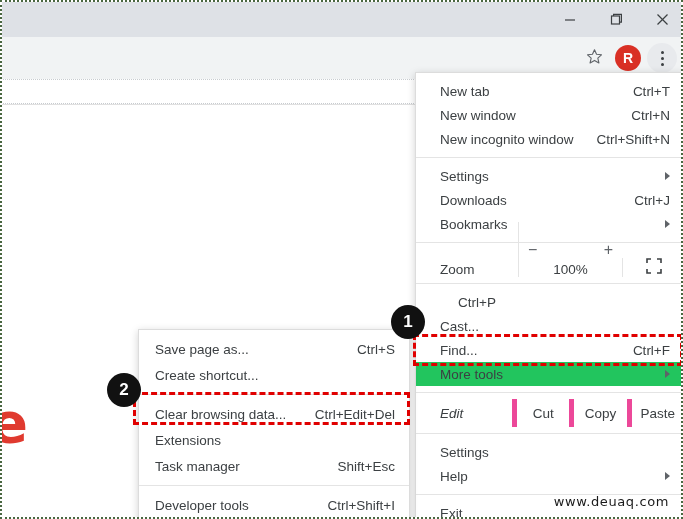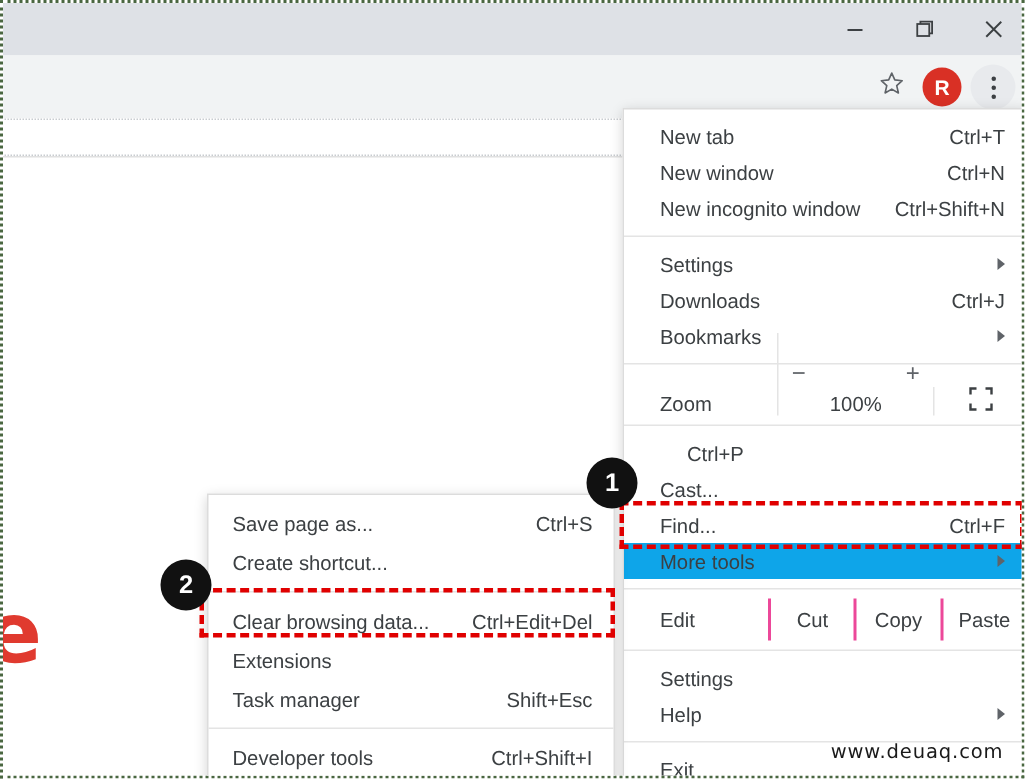--- a/index.html
+++ b/index.html
@@ -89,21 +89,21 @@
     white-space: nowrap;
   }
   .mi .label { flex: 1; }
   .mi .accel { color: #3c4043; margin-left: 18px; }
   .mi .arrow {
     width: 0; height: 0; margin-left: 10px;
     border-top: 4px solid transparent;
     border-bottom: 4px solid transparent;
     border-left: 5px solid #5f6368;
   }
-  .mi.highlighted { background: #0ea5e9; }
+  .mi.highlighted { background: #22c55e; }
   .sep { height: 1px; background: #e4e4e4; margin: 6px 0; }
 
   
   #main-menu {
     left: 413px; top: 70px; width: 270px;
   }
   
   .zoom-row {
     display: flex; align-items: flex-end; height: 28px;
   }
@@ -118,22 +118,22 @@
   .zoom-ctrl .pm { font-size: 16px; color: #5f6368; }
   .zoom-ctrl .pct { font-size: 13.5px; margin-top: 40px; }
   .zoom-full { flex: 0 0 62px; }
 
   
   .edit-row { display: flex; align-items: stretch; height: 28px; }
   .edit-row .ecell {
     display: flex; align-items: center; justify-content: center;
     font-size: 13.5px;
   }
-  .edit-row .ecell + .ecell { border-left: 2px solid #ec4899; }
-  .edit-row .e0 { flex: 0 0 96px; justify-content: flex-start; padding-left: 24px; }
+  .edit-row .ecell + .ecell { border-left: 5px solid #ec4899; }
+  .edit-row .e0 { flex: 0 0 96px; justify-content: flex-start; padding-left: 24px; font-style: italic; }
   .edit-row .e1, .edit-row .e2, .edit-row .e3 { flex: 1; }
 
   
   #sub-menu {
     left: 136px; top: 327px; width: 272px;
   }
   #sub-menu .mi { padding: 0 14px 0 16px; height: 26px; }
 
   
   .annot-box {

